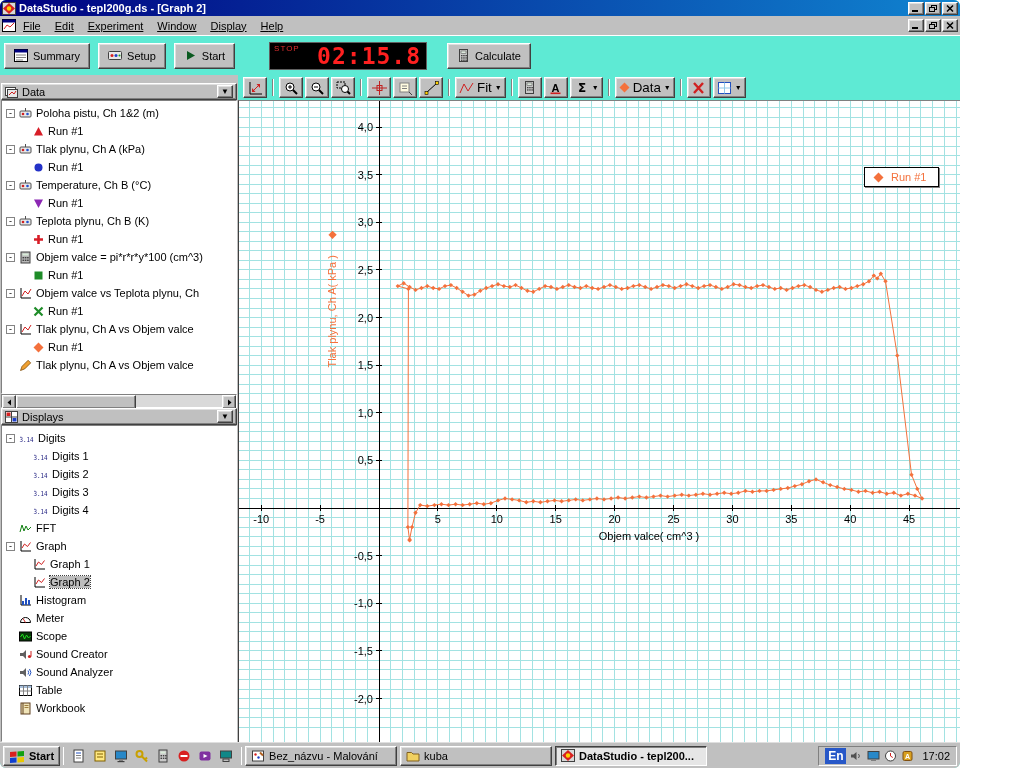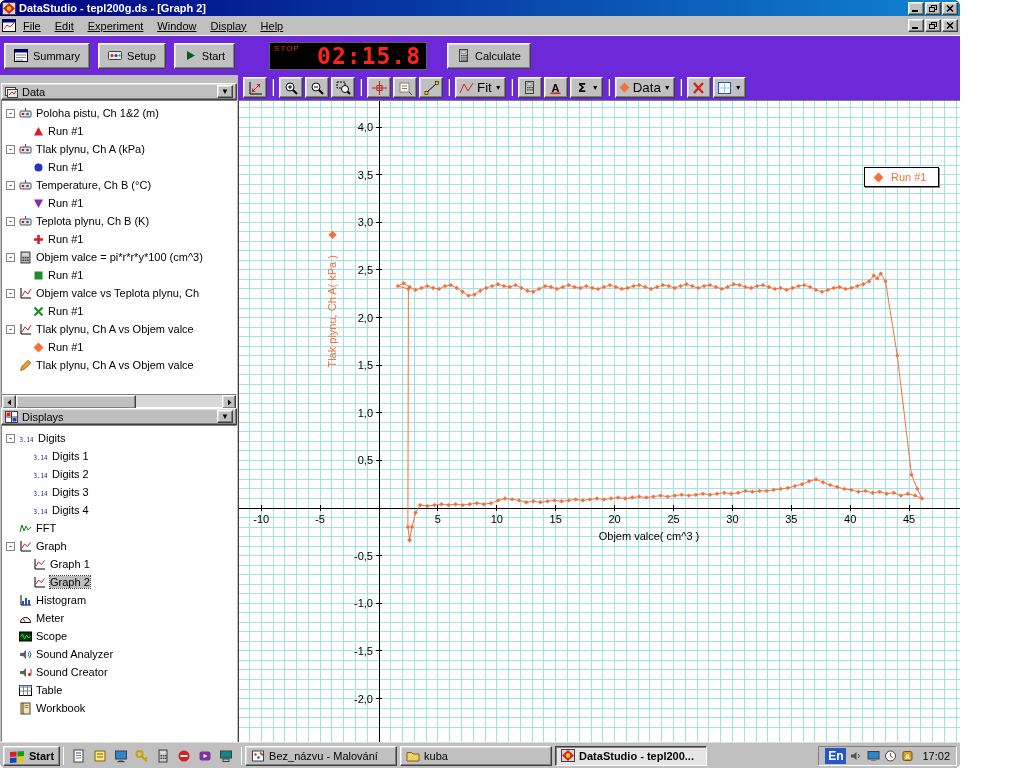--- a/index.html
+++ b/index.html
@@ -1,18 +1,18 @@
 <!DOCTYPE html>
 <html><head>
 <meta charset="utf-8">
 <style>
 *{box-sizing:border-box;}
 html,body{margin:0;padding:0;}
 body{font-family:"Liberation Sans",sans-serif;font-size:11px;color:#000;}
-.screen{width:960px;height:768px;background:#6d28d9;overflow:hidden;display:flex;flex-direction:column;position:relative;border-radius:6px;}
+.screen{width:960px;height:768px;background:#5eead4;overflow:hidden;display:flex;flex-direction:column;position:relative;border-radius:6px;}
 .bevel{background:#c0c0c0;border-top:1px solid #fff;border-left:1px solid #fff;border-right:1px solid #404040;border-bottom:1px solid #404040;box-shadow:inset -1px -1px 0 #808080,inset 1px 1px 0 #dfdfdf;}
 .sunk{border-top:1px solid #808080;border-left:1px solid #808080;border-right:1px solid #fff;border-bottom:1px solid #fff;}
 .icon{display:inline-flex;align-items:center;justify-content:center;flex:none;}
 .icon svg{display:block;}
 
 .titlebar{height:16px;flex:none;display:flex;align-items:center;gap:3px;padding:0 2px;background:linear-gradient(90deg,#000080,#1084d0);color:#fff;}
 .title-text{font-weight:bold;flex:1;white-space:nowrap;overflow:hidden;}
 .win-btn{width:16px;height:13px;display:inline-flex;align-items:center;justify-content:center;padding:0;}
 .btnrow{display:flex;gap:1px;}
 
@@ -508,36 +508,36 @@
                 <polyline points="1.5,7 3.5,4 5.5,9 7.5,5 9.5,8 11.5,6" stroke="#20e020" fill="none"></polyline>
               </svg>
             </span>
             <span class="tlabel">Scope</span>
           </div>
           <div class="tree-row">
             <span class="gutter"></span>
             <span class="icon">
               <svg width="13" height="13" viewBox="0 0 13 13">
                 <polygon points="1,5 4,5 7,2 7,11 4,8 1,8" fill="#606060"></polygon>
+                <circle cx="10.5" cy="8.5" r="1.6" fill="#d02020"></circle>
+                <line x1="12" y1="8.5" x2="12" y2="3" stroke="#d02020"></line>
+              </svg>
+            </span>
+            <span class="tlabel">Sound Creator</span>
+          </div>
+          <div class="tree-row">
+            <span class="gutter"></span>
+            <span class="icon">
+              <svg width="13" height="13" viewBox="0 0 13 13">
+                <polygon points="1,5 4,5 7,2 7,11 4,8 1,8" fill="#606060"></polygon>
                 <path d="M9 4.5a3.5 3.5 0 0 1 0 4" stroke="#2050c0" fill="none"></path>
                 <path d="M10.5 3a5.5 5.5 0 0 1 0 7" stroke="#2050c0" fill="none"></path>
               </svg>
             </span>
             <span class="tlabel">Sound Analyzer</span>
-          </div>
-          <div class="tree-row">
-            <span class="gutter"></span>
-            <span class="icon">
-              <svg width="13" height="13" viewBox="0 0 13 13">
-                <polygon points="1,5 4,5 7,2 7,11 4,8 1,8" fill="#606060"></polygon>
-                <circle cx="10.5" cy="8.5" r="1.6" fill="#d02020"></circle>
-                <line x1="12" y1="8.5" x2="12" y2="3" stroke="#d02020"></line>
-              </svg>
-            </span>
-            <span class="tlabel">Sound Creator</span>
           </div>
           <div class="tree-row">
             <span class="gutter"></span>
             <span class="icon">
               <svg width="13" height="13" viewBox="0 0 13 13">
                 <rect x="0.5" y="1.5" width="12" height="10" fill="#fff" stroke="#000"></rect>
                 <rect x="0.5" y="1.5" width="12" height="2.5" fill="#a8c0dc"></rect>
                 <line x1="4.5" y1="1.5" x2="4.5" y2="11.5" stroke="#808080"></line>
                 <line x1="8.5" y1="1.5" x2="8.5" y2="11.5" stroke="#808080"></line>
                 <line x1="0.5" y1="7" x2="12.5" y2="7" stroke="#808080"></line>

